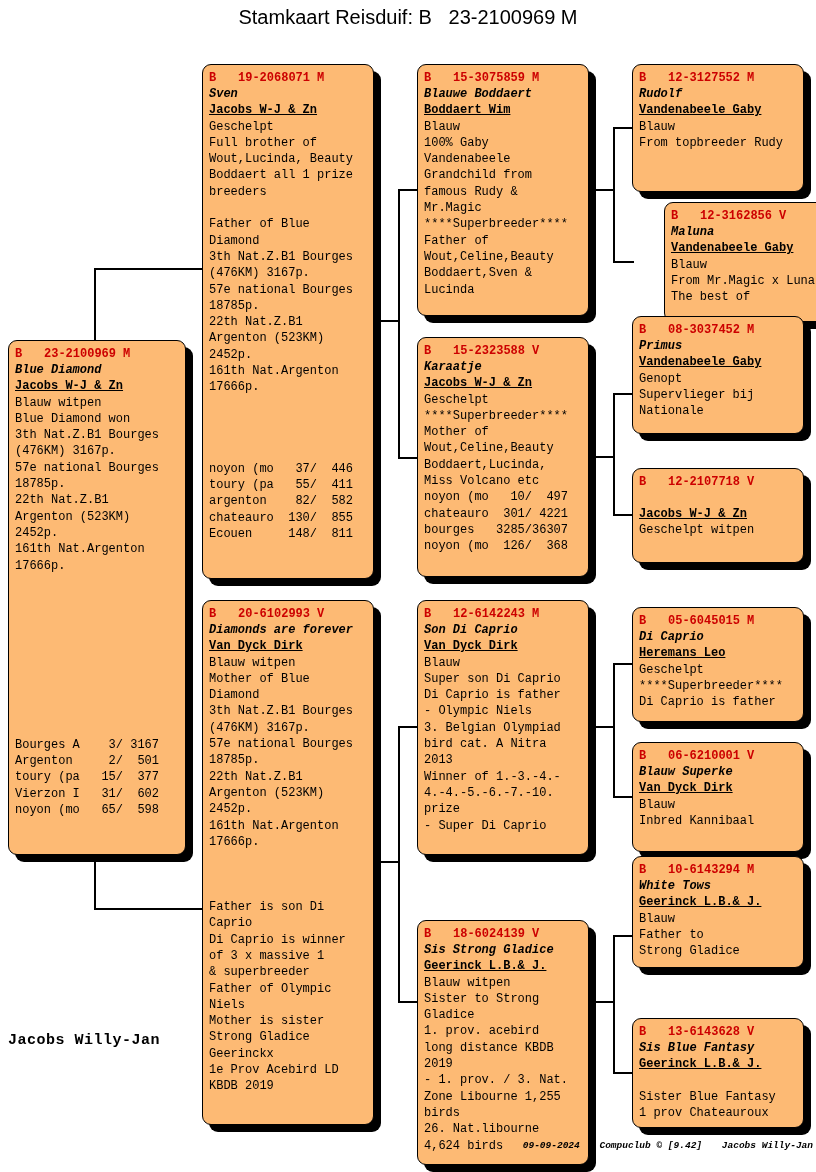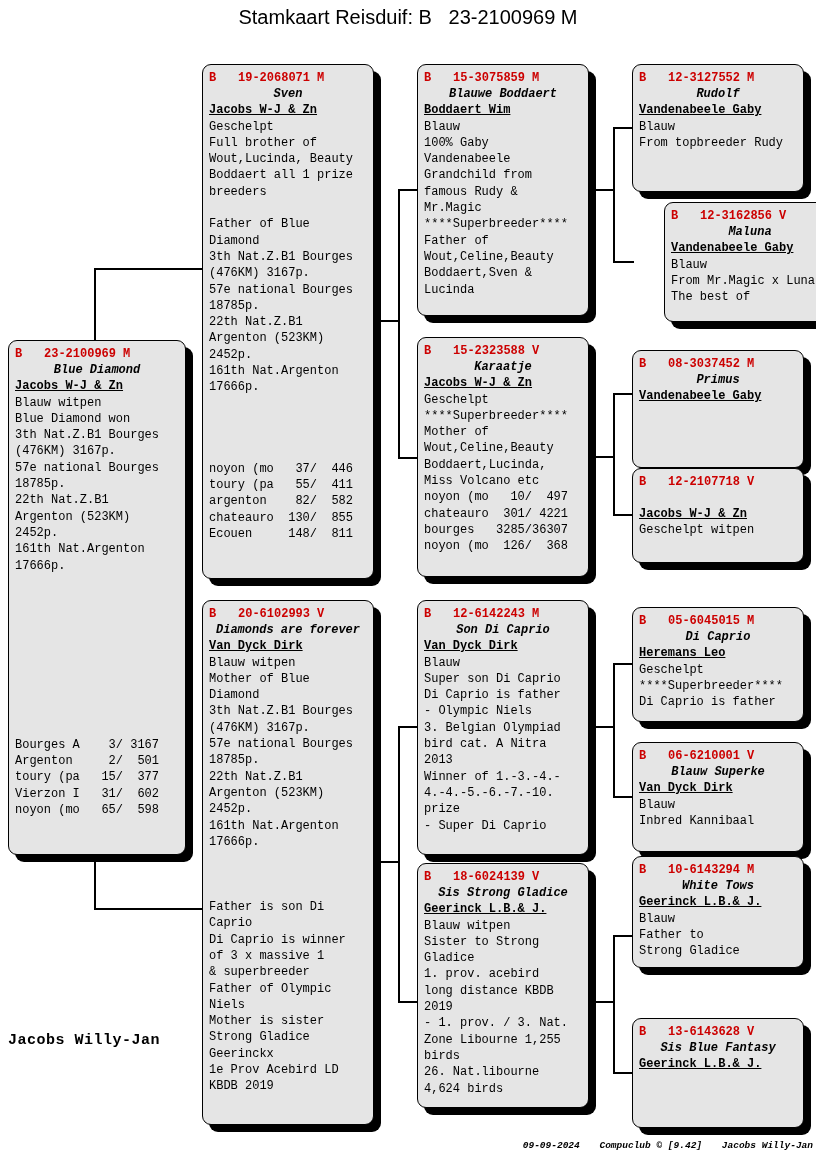--- a/index.html
+++ b/index.html
@@ -5,28 +5,28 @@
   html,body{margin:0;padding:0;}
   body{
     width:816px;height:1172px;position:relative;background:#ffffff;color:#000;
     font-family:"Liberation Mono",monospace;overflow:hidden;
   }
   .page-title{
     position:absolute;left:0;right:0;top:6px;text-align:center;
     font:20px "Liberation Sans",sans-serif;white-space:pre;color:#000;
   }
   .pbox{
-    position:absolute;background:#e5e5e5;border:1.6px solid #000;border-radius:9px;
+    position:absolute;background:#fdba74;border:1.6px solid #000;border-radius:9px;
     box-shadow:7px 7px 0 #000;padding:5px 6px;box-sizing:border-box;
     font:12px/16.3px "Liberation Mono",monospace;
   }
   .box-id{color:#cc0000;font-weight:bold;height:16px;white-space:pre;}
   .box-id .cc{display:inline-block;width:29px;}
   .box-id .sex{margin-left:7px;}
-  .box-name{font-weight:bold;font-style:italic;min-height:16px;white-space:pre;text-align:center;}
+  .box-name{font-weight:bold;font-style:italic;min-height:16px;white-space:pre;}
   .box-owner{font-weight:bold;min-height:16px;white-space:pre;text-decoration:underline;}
   .box-body{white-space:pre;}
   .hline,.vline{position:absolute;background:#000;}
   .hline{height:2px;}
   .vline{width:2px;}
   .owner-block{position:absolute;left:8px;top:1030px;}
   .owner-name{font:bold 15px/22px "Liberation Mono",monospace;margin-bottom:7px;letter-spacing:0.5px;}
   .owner-address{font:12px/18.5px "Liberation Mono",monospace;white-space:pre;}
   .print-info{position:absolute;right:3px;top:1140px;font:italic bold 9.5px "Liberation Mono",monospace;}
   .print-info span{margin-left:14px;}
@@ -214,21 +214,21 @@
 - Olympic Niels
 3. Belgian Olympiad
 bird cat. A Nitra
 2013
 Winner of 1.-3.-4.-
 4.-4.-5.-6.-7.-10.
 prize
 - Super Di Caprio</div>
 </div>
 
-<div class="pbox" style="left:417px;top:863px;width:172px;height:245px">
+<div class="pbox" style="left:417px;top:920px;width:172px;height:245px">
   <div class="box-id"><span class="cc">B</span><span>18-6024139</span><span class="sex">V</span></div>
   <div class="box-name">Sis Strong Gladice</div>
   <div class="box-owner">Geerinck L.B.&amp; J.</div>
   <div class="box-body">Blauw witpen
 Sister to Strong
 Gladice
 1. prov. acebird
 long distance KBDB
 2019
 - 1. prov. / 3. Nat.
@@ -248,24 +248,27 @@
 
 <div class="pbox" style="left:664px;top:202px;width:172px;height:120px">
   <div class="box-id"><span class="cc">B</span><span>12-3162856</span><span class="sex">V</span></div>
   <div class="box-name">Maluna</div>
   <div class="box-owner">Vandenabeele Gaby</div>
   <div class="box-body">Blauw
 From Mr.Magic x Luna
 The best of</div>
 </div>
 
-<div class="pbox" style="left:632px;top:350px;width:172px;height:118px">
+<div class="pbox" style="left:632px;top:316px;width:172px;height:118px">
   <div class="box-id"><span class="cc">B</span><span>08-3037452</span><span class="sex">M</span></div>
   <div class="box-name">Primus</div>
   <div class="box-owner">Vandenabeele Gaby</div>
+  <div class="box-body">Genopt
+Supervlieger bij
+Nationale</div>
 </div>
 
 <div class="pbox" style="left:632px;top:468px;width:172px;height:95px">
   <div class="box-id"><span class="cc">B</span><span>12-2107718</span><span class="sex">V</span></div>
   <div class="box-name"></div>
   <div class="box-owner">Jacobs W-J &amp; Zn</div>
   <div class="box-body">Geschelpt witpen</div>
 </div>
 
 <div class="pbox" style="left:632px;top:607px;width:172px;height:115px">
@@ -291,20 +294,23 @@
   <div class="box-owner">Geerinck L.B.&amp; J.</div>
   <div class="box-body">Blauw
 Father to
 Strong Gladice</div>
 </div>
 
 <div class="pbox" style="left:632px;top:1018px;width:172px;height:110px">
   <div class="box-id"><span class="cc">B</span><span>13-6143628</span><span class="sex">V</span></div>
   <div class="box-name">Sis Blue Fantasy</div>
   <div class="box-owner">Geerinck L.B.&amp; J.</div>
+  <div class="box-body">
+Sister Blue Fantasy
+1 prov Chateauroux</div>
 </div>
 
 <div class="owner-block">
   <div class="owner-name">Jacobs Willy-Jan</div>
 </div>
 
 <div class="print-info">
   <span>09-09-2024</span>
   <span>Compuclub © [9.42]</span>
   <span>Jacobs Willy-Jan</span>

